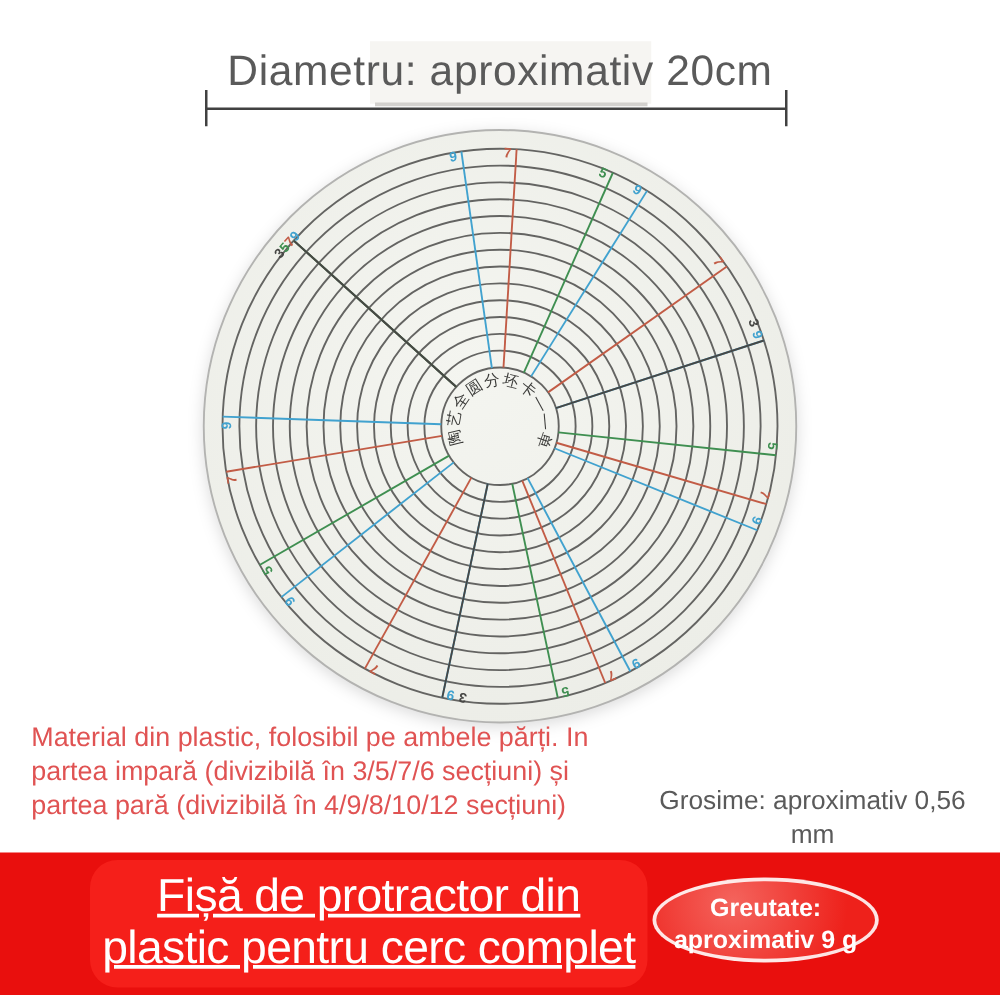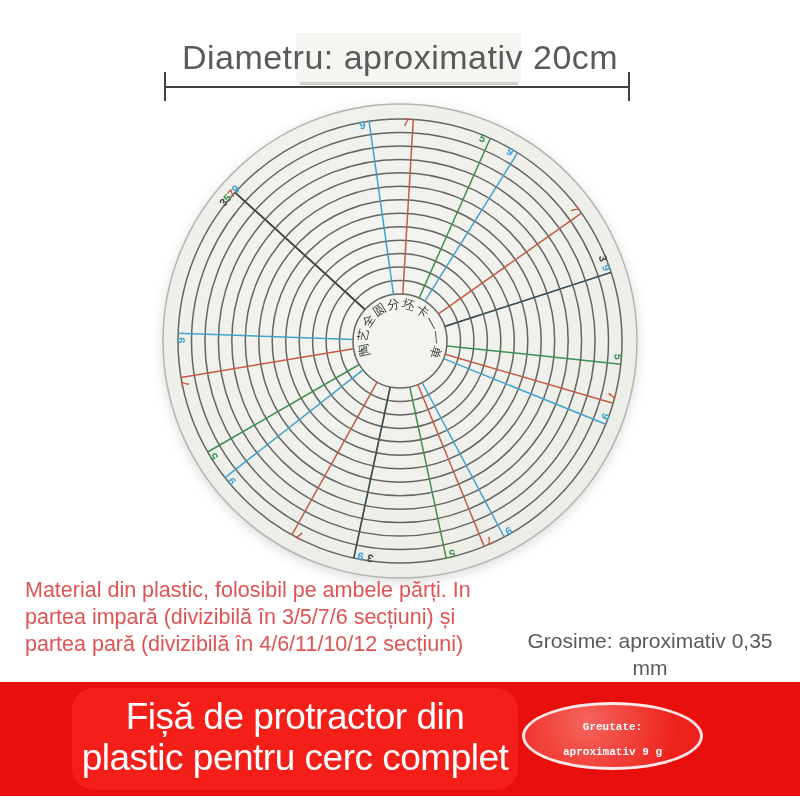--- a/index.html
+++ b/index.html
@@ -32,28 +32,28 @@
     font-size:21px;line-height:27px;color:#5a5a5a;
   }
   
   .banner{left:0;top:682px;width:800px;height:114px;background:#e90f0d;}
   .banner-panel{
     position:absolute;left:72px;top:6px;width:446px;height:102px;
     background:#f51f1a;border-radius:22px;
   }
   .banner-title{
     position:absolute;left:0;top:8px;width:446px;text-align:center;
-    font-size:37px;line-height:41px;color:#ffffff;letter-spacing:-.5px;
+    font-size:37px;line-height:41px;color:#ffffff;letter-spacing:-.5px;text-decoration:underline;
   }
   .weight-badge{
     position:absolute;left:522px;top:20px;width:181px;height:68px;
     border-radius:50%;border:3px solid rgba(255,255,255,.88);
     background:radial-gradient(circle at 35% 28%, #f4645d 0%, #ee211b 75%);
-    text-align:center;color:#ffffff;font-size:11px;font-weight:700;
-    line-height:25px;padding-top:10px;box-sizing:border-box;font-family:Liberation Mono, monospace;
+    text-align:center;color:#ffffff;font-size:20px;font-weight:700;
+    line-height:25px;padding-top:10px;box-sizing:border-box;
   }
 </style>
 </head>
 <body>
 
 <div class="abs title-band"></div>
 <div class="abs diameter-label">Diametru: aproximativ 20cm</div>
 <div class="abs measure-line"></div>
 <div class="abs measure-line-light"></div>
 <div class="abs tick tick-left"></div>
@@ -126,25 +126,25 @@
     <text transform="translate(227.4,475.8) rotate(232.0) translate(-7,4)" text-anchor="middle" font-size="11" font-weight="700" fill="#41a2cf">9</text>
     <text transform="translate(181.1,333.4) rotate(272.0) translate(-7,4)" text-anchor="middle" font-size="11" font-weight="700" fill="#41a2cf">9</text>
     <text transform="translate(233.5,191.1) rotate(-48.0) translate(-6,4)" text-anchor="middle" font-size="11" font-weight="700"><tspan fill="#474745">3</tspan><tspan fill="#3f8f51">5</tspan><tspan fill="#c25c46">7</tspan><tspan fill="#41a2cf">9</tspan></text>
     <path id="ctp" fill="none" d="M 370.1 354.9 A 33 33 0 1 1 427.0 359.9"></path>
     <text font-size="12.5" letter-spacing="1" fill="#3b3b39"><textPath xlink:href="#ctp">陶艺全圆分坯卡——单数</textPath></text>
   </svg>
 
 <div class="abs description">
   <div>Material din plastic, folosibil pe ambele părți. In</div>
   <div>partea impară (divizibilă în 3/5/7/6 secțiuni) și</div>
-  <div>partea pară (divizibilă în 4/6/11/10/12 secțiuni)</div>
+  <div>partea pară (divizibilă în 4/9/8/10/12 secțiuni)</div>
 </div>
 
 <div class="abs thickness">
-  <div>Grosime: aproximativ 0,35</div>
+  <div>Grosime: aproximativ 0,56</div>
   <div>mm</div>
 </div>
 
 <div class="abs banner">
   <div class="banner-panel">
     <div class="banner-title">
       <div>Fișă de protractor din</div>
       <div>plastic pentru cerc complet</div>
     </div>
   </div>

